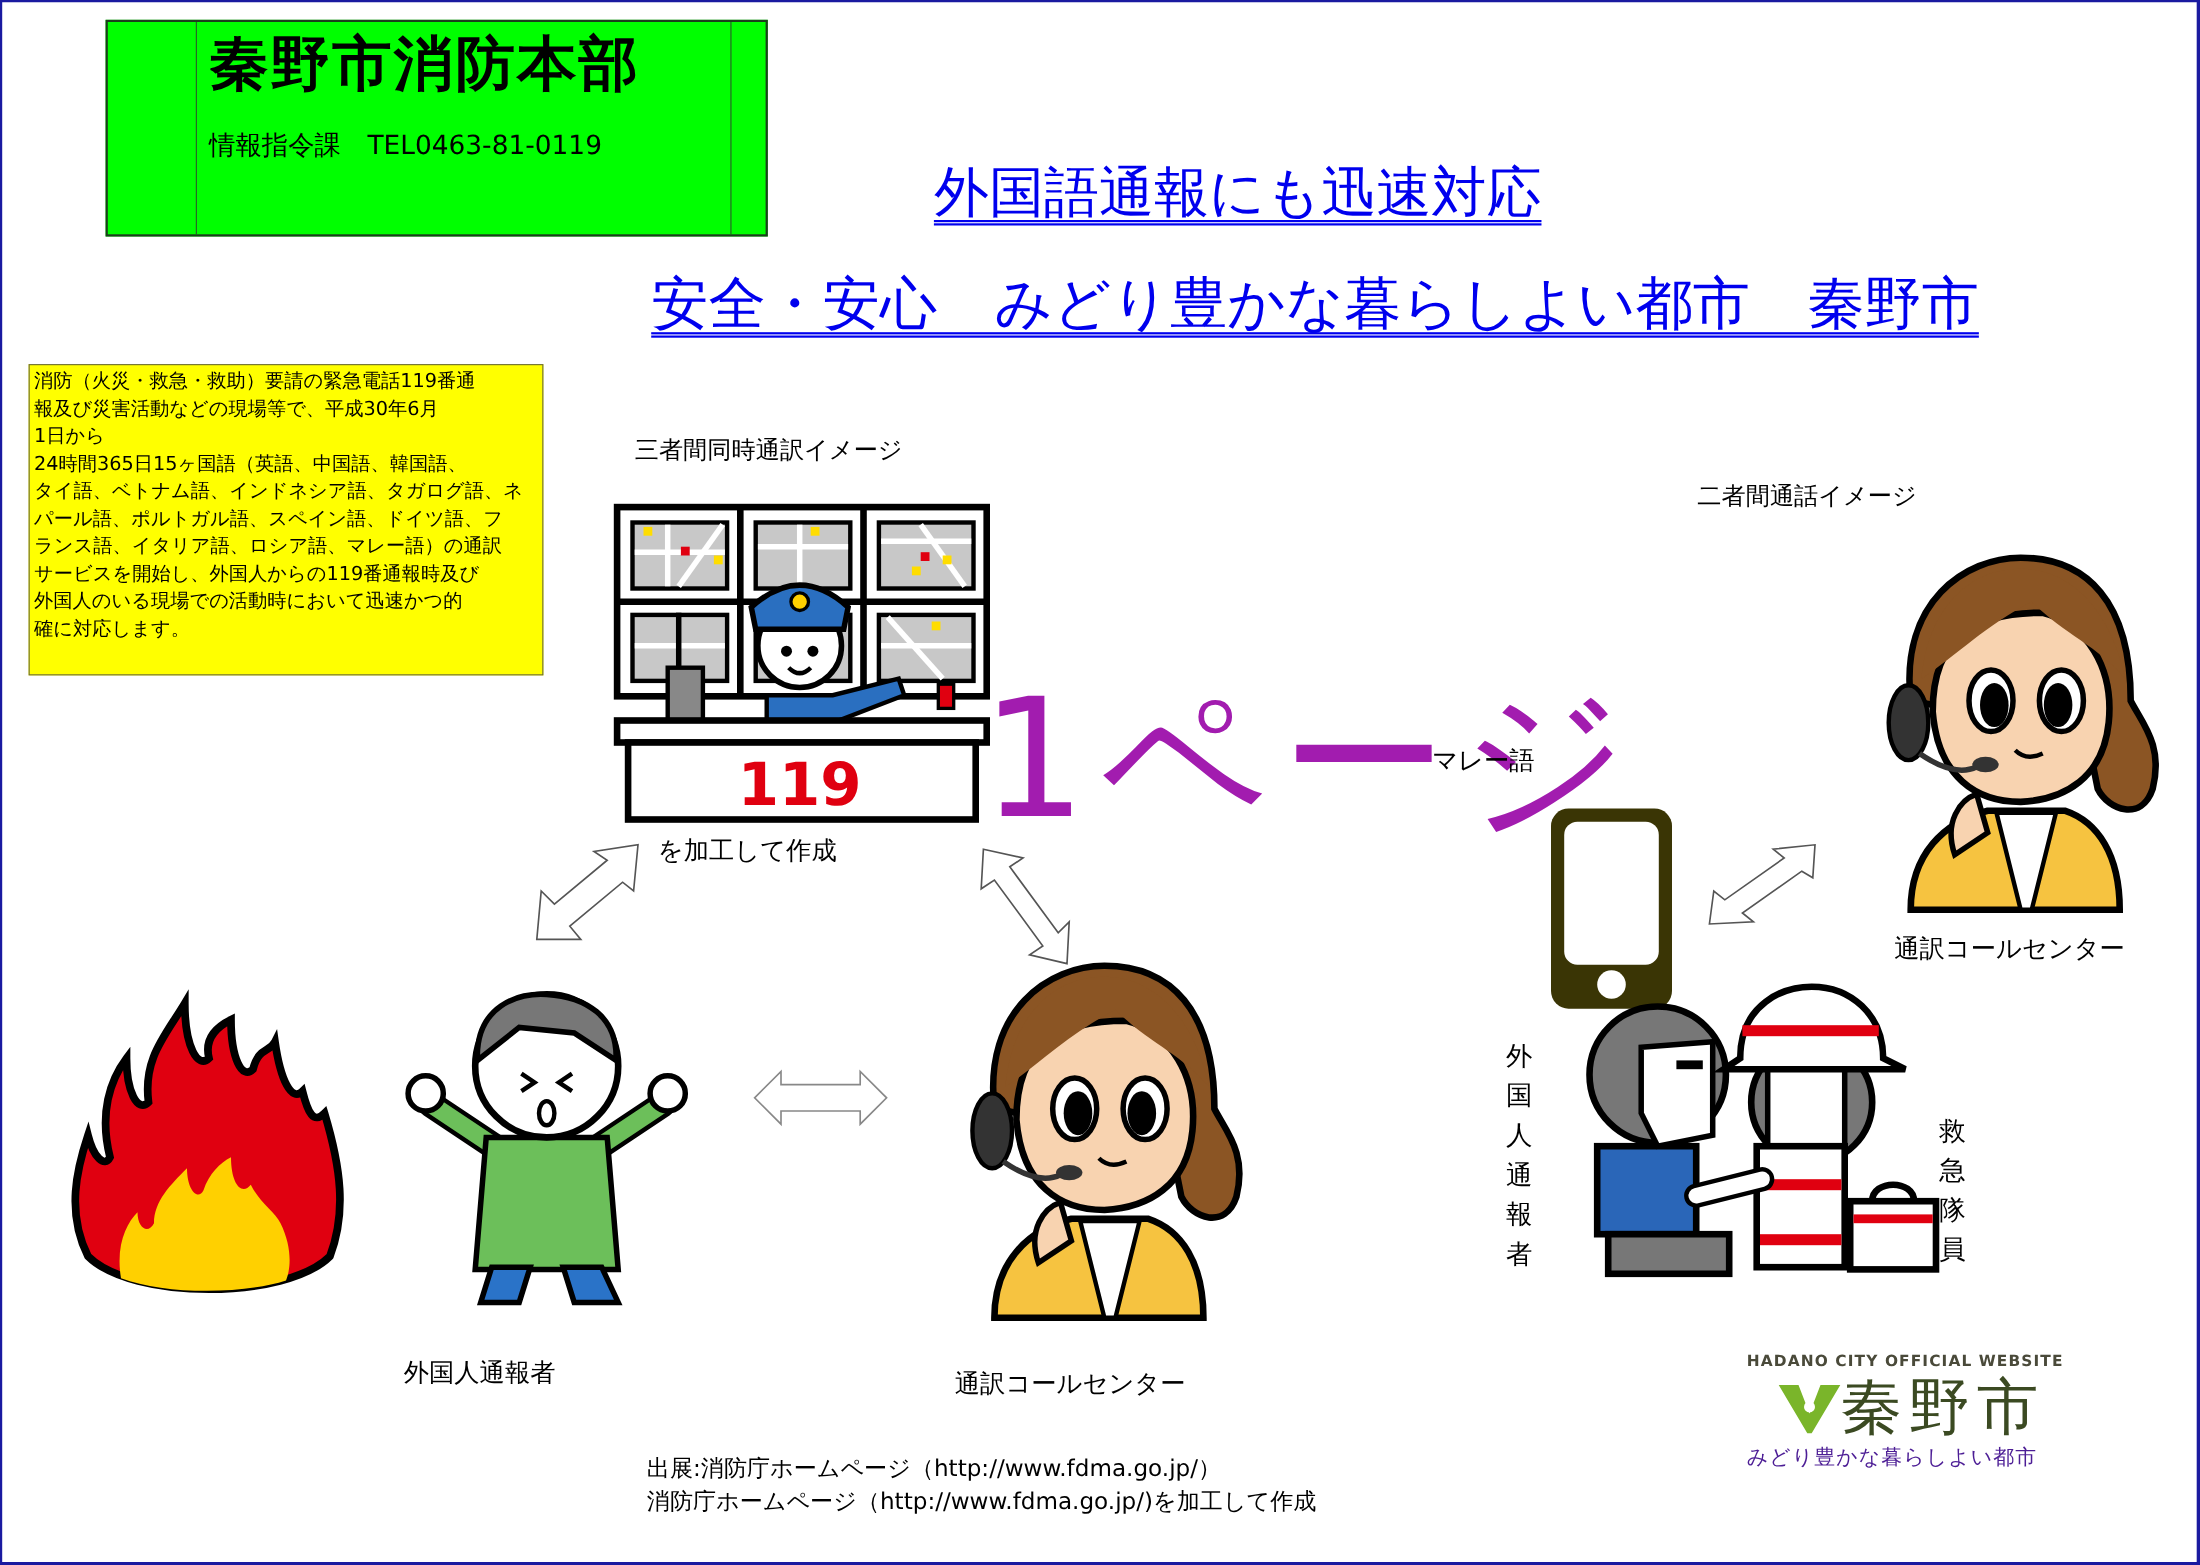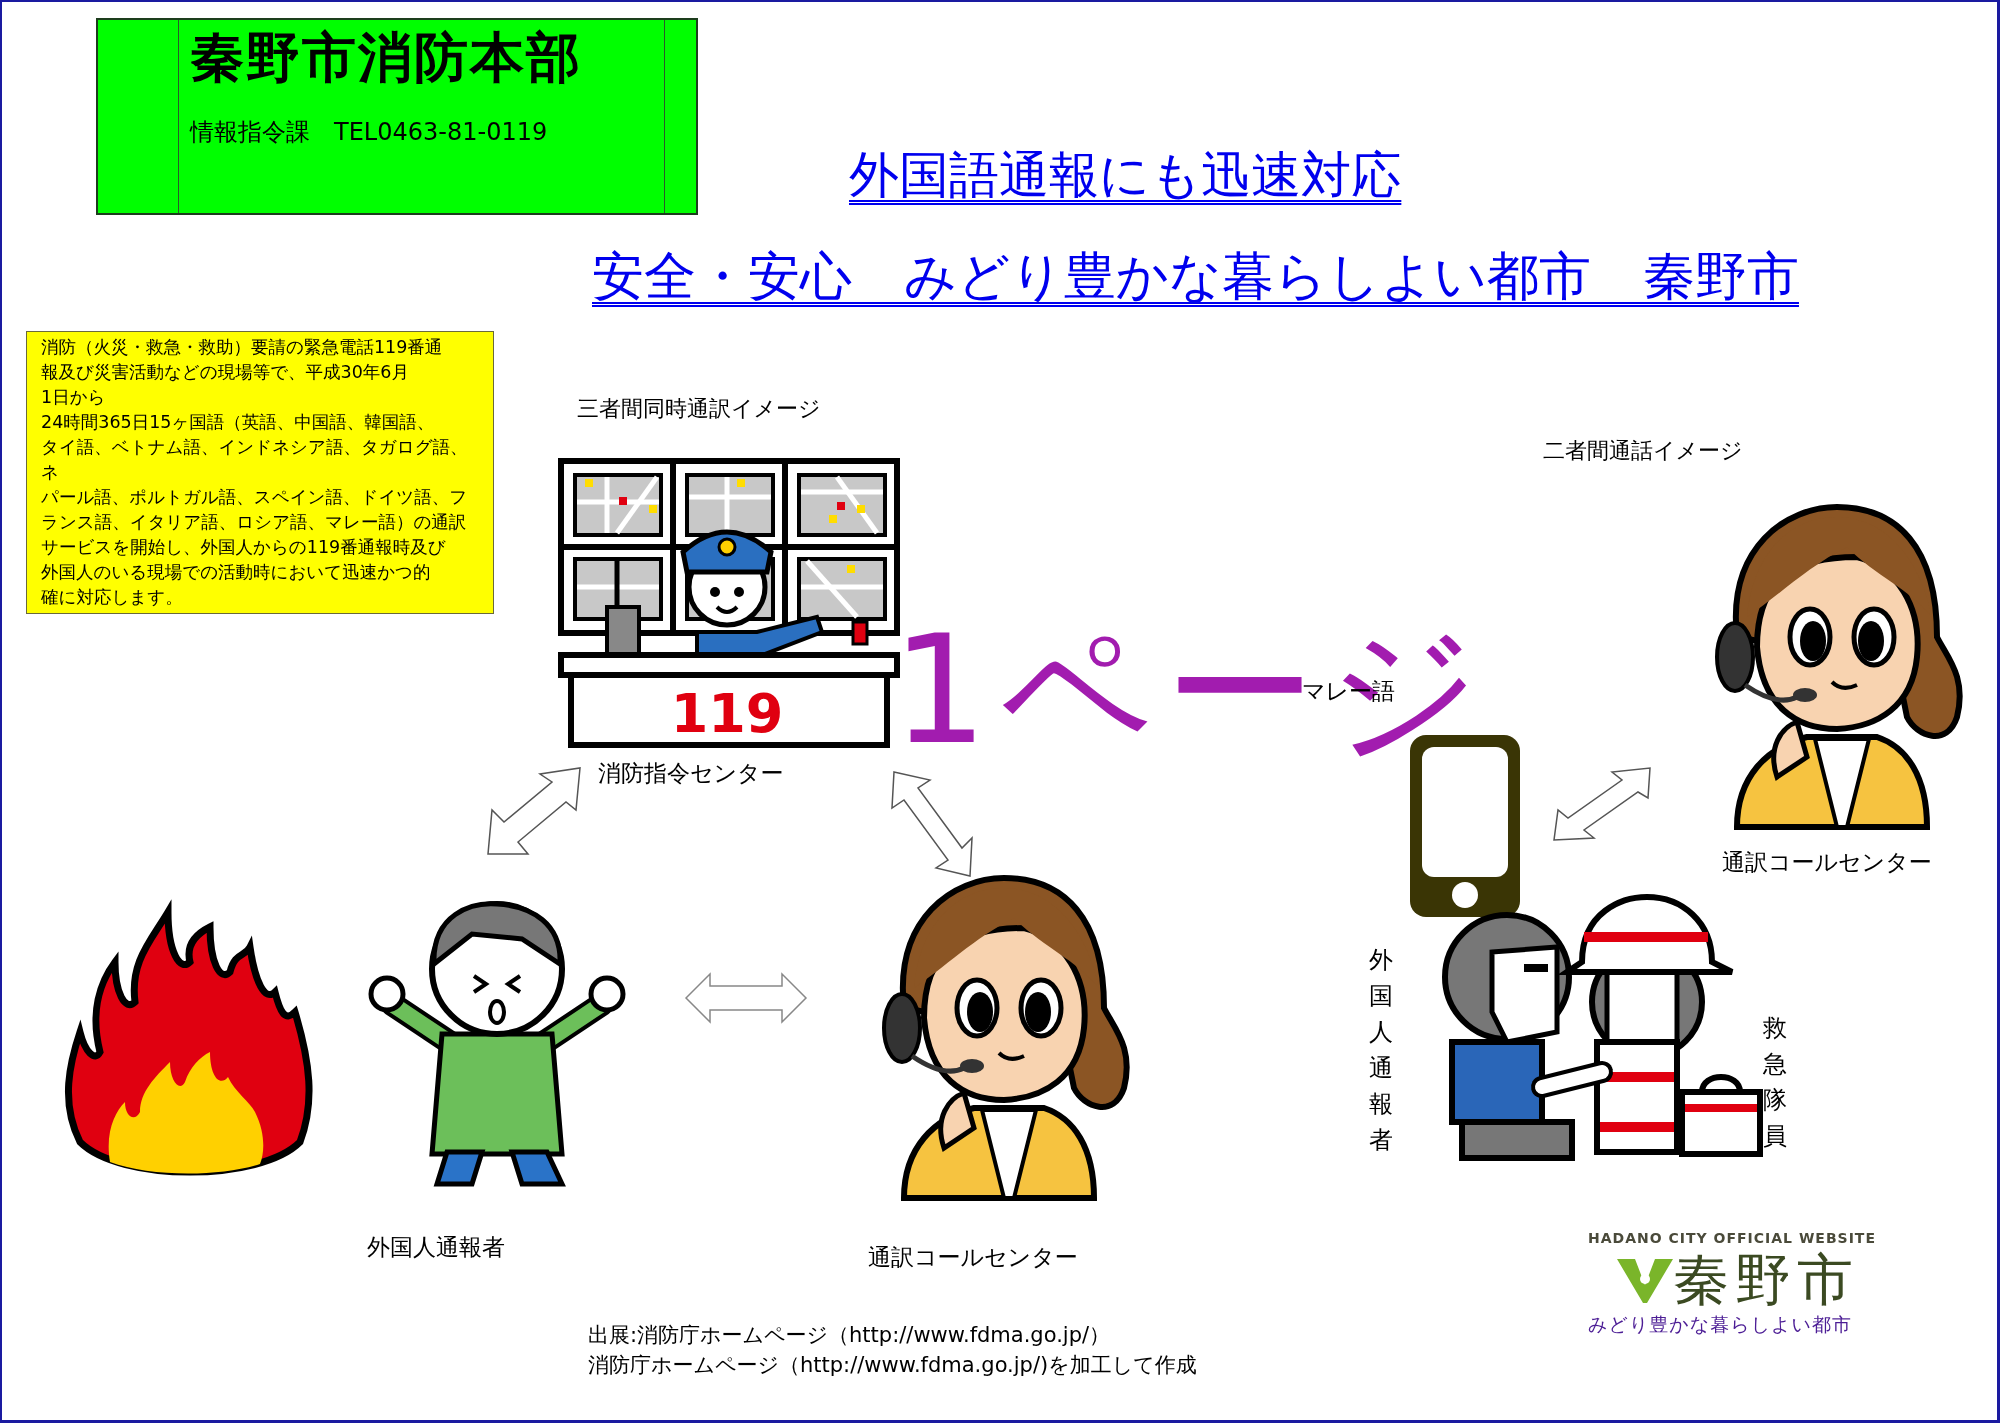--- a/index.html
+++ b/index.html
@@ -13,21 +13,21 @@
   .green-box .col-line { position: absolute; top: 0; bottom: 0; width: 1px; background: #2a5a2a; }
   .green-title { position: absolute; left: 92px; top: 2px; font-size: 54px; font-weight: bold; letter-spacing: 2px; font-family: "DejaVu Sans", sans-serif; }
   .green-sub { position: absolute; left: 92px; top: 96px; font-size: 24px; font-family: "DejaVu Sans", sans-serif; }
 
   
   .heading { color: #0000ee; text-decoration: underline; text-decoration-style: double; text-decoration-thickness: 2px; text-underline-offset: 8px; white-space: nowrap; font-family: "DejaVu Sans", sans-serif; }
   .heading-1 { left: 847px; top: 140px; font-size: 50px; }
   .heading-2 { left: 590px; top: 240px; font-size: 52px; }
 
   
-  .yellow-box { left: 24px; top: 329px; width: 468px; height: 283px; background: #ffff00; border: 1.5px solid #6a6a3a; padding: 3px 14px; font-size: 17.5px; line-height: 25px; font-family: "DejaVu Sans", sans-serif; }
+  .yellow-box { left: 24px; top: 329px; width: 468px; height: 283px; background: #ffff00; border: 1.5px solid #6a6a3a; padding: 3px 4px; font-size: 17.5px; line-height: 25px; font-family: "DejaVu Sans", sans-serif; }
   .yellow-box p { white-space: pre-line; }
 
   .label { font-size: 23px; white-space: nowrap; font-family: "DejaVu Sans", sans-serif; }
   .label-sm { font-size: 22px; }
   .vlabel { font-size: 24px; line-height: 36px; width: 30px; text-align: center; font-family: "DejaVu Sans", sans-serif; }
 
   .watermark { left: 890px; top: 590px; font-size: 150px; color: #a21caf; white-space: nowrap; letter-spacing: 12px; font-family: "DejaVu Sans", sans-serif; }
 
   .credits { left: 586px; top: 1318px; font-size: 21px; line-height: 30px; white-space: nowrap; font-family: "DejaVu Sans", sans-serif; }
 
@@ -122,21 +122,21 @@
       <path d="M160 150 Q170 160 180 150" fill="none" stroke="#000" stroke-width="4"></path>
       <path d="M140 175 L200 175 L260 160 L265 175 L200 200 L140 200 Z" fill="#2a6fc0" stroke="#000" stroke-width="4"></path>
 
       <rect x="296" y="165" width="14" height="22" fill="#e00010" stroke="#000" stroke-width="3"></rect>
 
       <rect x="4" y="198" width="336" height="20" fill="#fff" stroke="#000" stroke-width="6"></rect>
       <rect x="14" y="218" width="316" height="70" fill="#fff" stroke="#000" stroke-width="6"></rect>
       <text x="170" y="275" text-anchor="middle" font-family="DejaVu Sans, sans-serif" font-weight="bold" font-size="54" fill="#e00010">119</text>
     </svg>
   </div>
-  <div class="abs label" style="left:596px; top:756px;">消防指令センター</div>
+  <div class="abs label" style="left:596px; top:756px;">を加工して作成</div>
 
   <svg class="abs" style="left:480px; top:760px;" width="100" height="100">
     <polygon points="6,92 10,48 22,60 70,20 58,12 98,6 94,48 84,40 36,80 46,92" fill="#fff" stroke="#555" stroke-width="1.5"></polygon>
   </svg>
   <svg class="abs" style="left:884px; top:766px;" width="90" height="110">
     <polygon points="8,4 44,12 32,20 76,80 86,70 84,108 50,100 62,92 18,32 6,40" fill="#fff" stroke="#555" stroke-width="1.5"></polygon>
   </svg>
   <svg class="abs" style="left:682px; top:970px;" width="124" height="52">
     <polygon points="2,26 26,2 26,14 98,14 98,2 122,26 98,50 98,38 26,38 26,50" fill="#fff" stroke="#888" stroke-width="1.5"></polygon>
   </svg>

